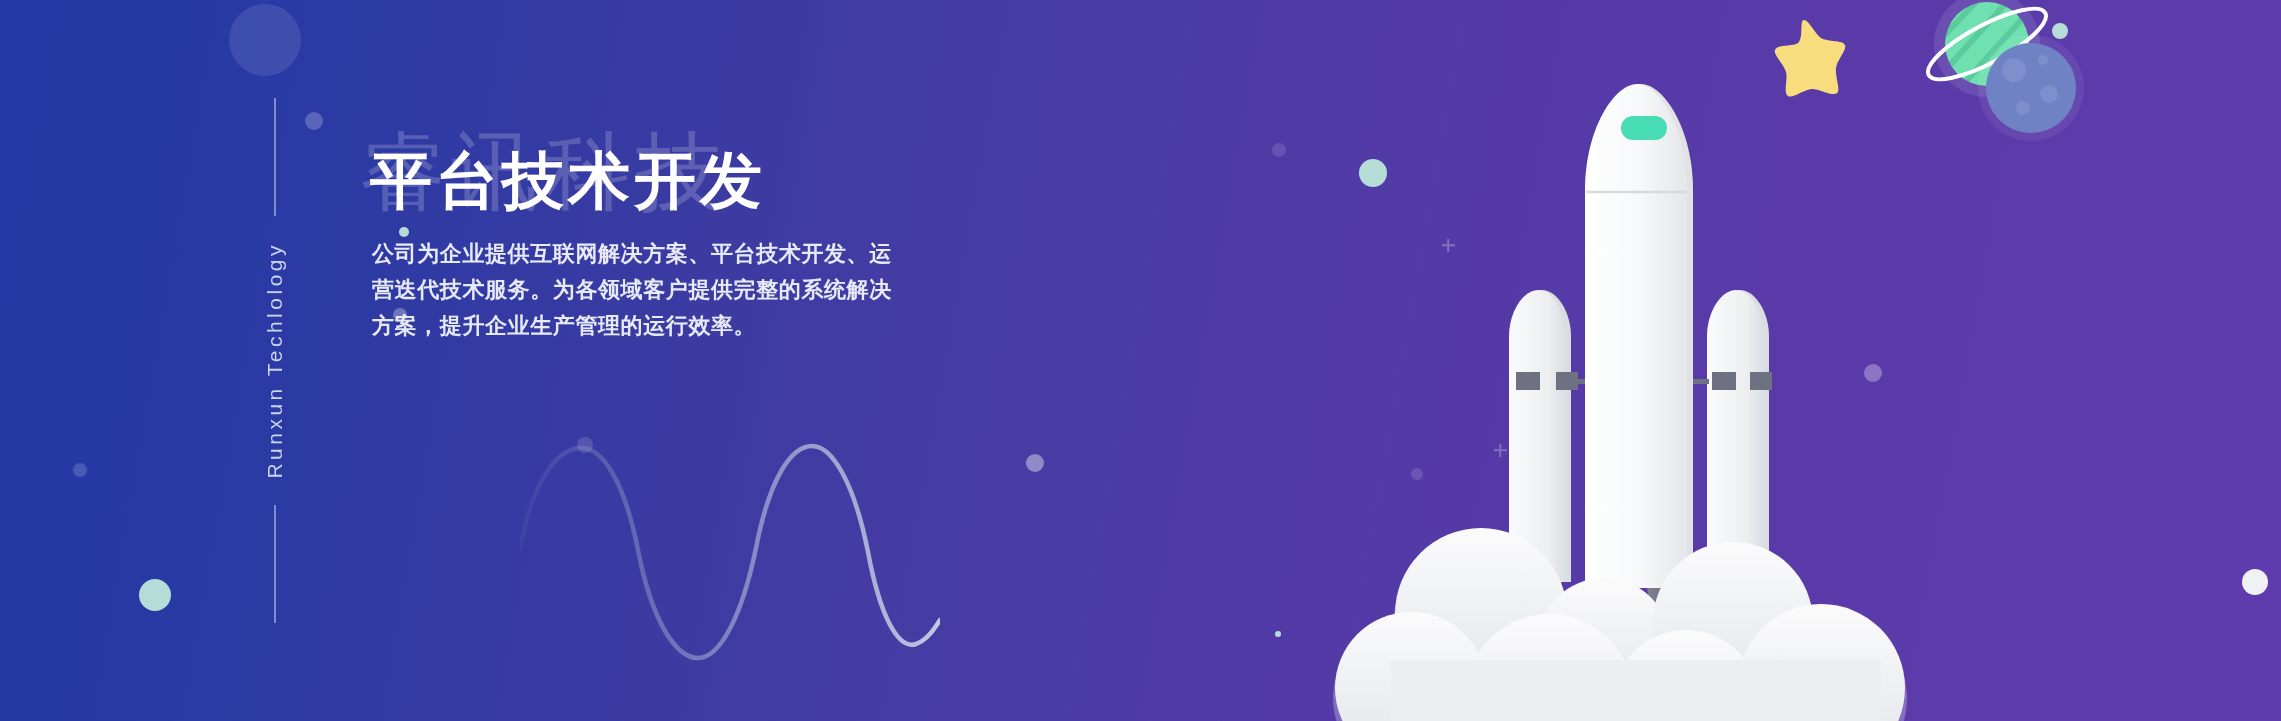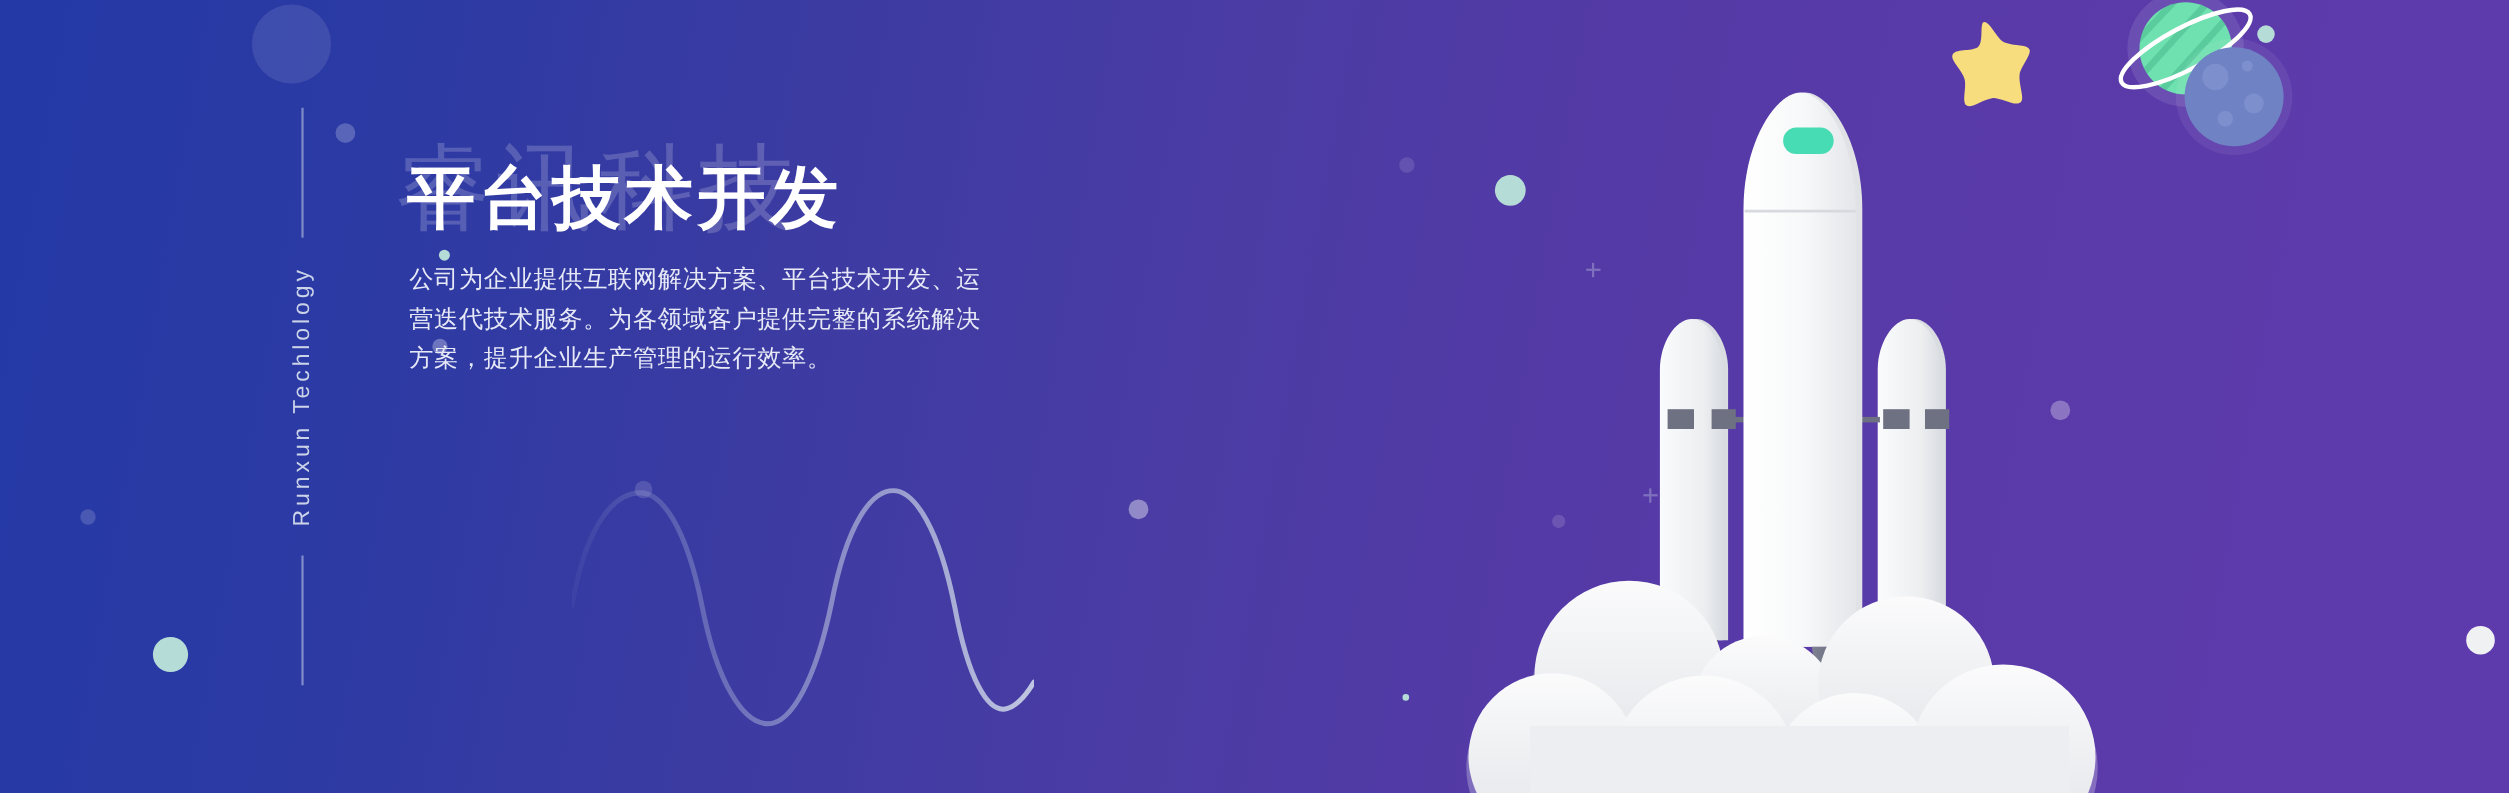--- a/index.html
+++ b/index.html
@@ -70,21 +70,21 @@
     line-height:1.12;
     white-space:nowrap;
   }
   #subcopy{
     position:absolute;left:2px;top:140px;
     width:530px;
     font-size:22px;
     line-height:36px;
     letter-spacing:.6px;
     color:#e7eaf6;
-    font-weight:400;
+    font-weight:700;
   }
 
   
   #wave{position:absolute;left:520px;top:430px;width:420px;height:250px;}
 
   
   #scene{position:absolute;right:0;top:0;width:1000px;height:721px;}
 </style>
 </head>
 <body>

